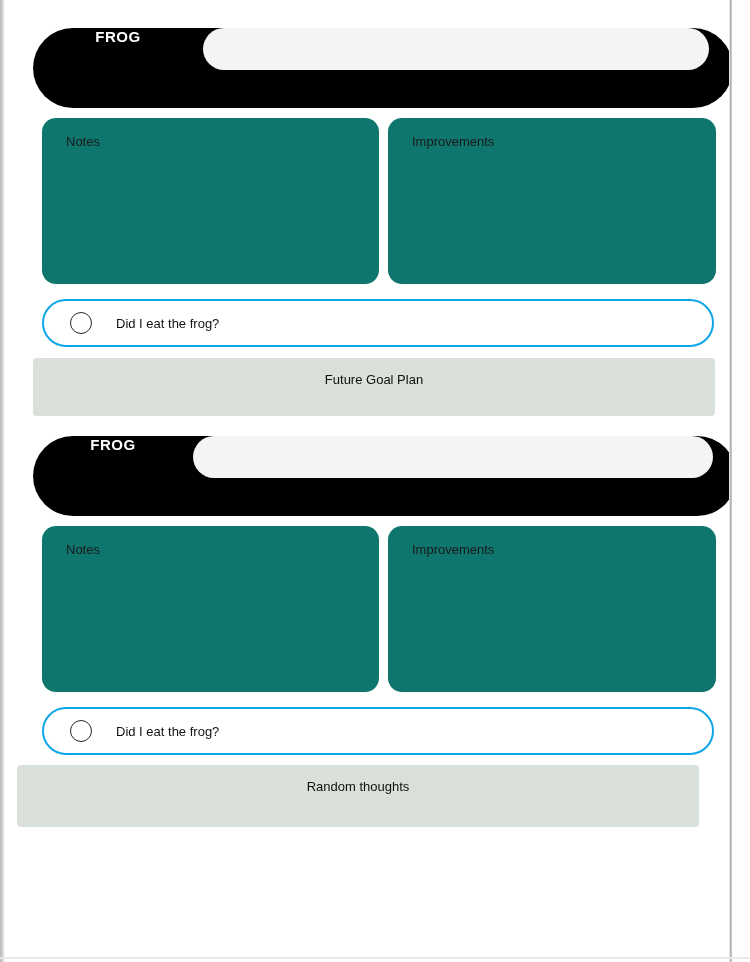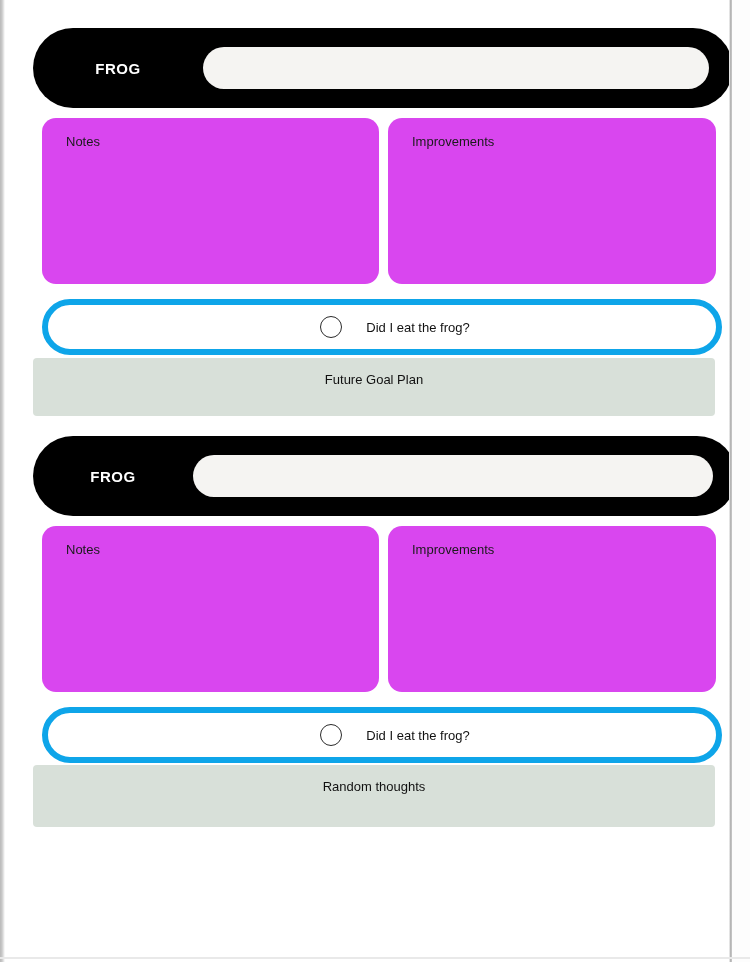--- a/index.html
+++ b/index.html
@@ -53,61 +53,59 @@
   }
 
   
   .frog-block { position: absolute; }
 
   .frog-header {
     position: absolute;
     background: #000000;
     border-radius: 999px;
     display: flex;
-    align-items: center;
   }
   .frog-label {
     color: #ffffff;
     font-size: 15px;
     font-weight: 700;
     letter-spacing: 0.6px;
     flex: 0 0 auto;
   }
   .frog-input {
     background: #f5f4f2;
     border-radius: 999px;
     flex: 1 1 auto;
   }
 
   .panel-row {
     position: absolute;
     display: flex;
   }
   .panel {
-    background: #d946ef;
+    background: #0f766e;
     border-radius: 14px;
     position: relative;
   }
   .panel-title {
     position: absolute;
     left: 24px;
     top: 16px;
     font-size: 13px;
     color: #1a1a1a;
     font-weight: 400;
   }
 
   .check-row {
     position: absolute;
     background: #ffffff;
-    border: 6px solid #0ea5e9;
+    border: 2px solid #0ea5e9;
     border-radius: 999px;
     display: flex;
     align-items: center;
-    justify-content: center;
   }
   .check-circle {
     width: 20px;
     height: 20px;
     border: 1.4px solid #2b2b2b;
     border-radius: 50%;
     background: #ffffff;
     margin-left: 26px;
     flex: 0 0 auto;
   }
@@ -188,21 +186,21 @@
         <div class="panel" style="width:328px; height:166px;">
           <span class="panel-title">Improvements</span>
         </div>
       </div>
 
       <div class="check-row" style="left:37px; top:707px; width:668px; height:44px;">
         <span class="check-circle"></span>
         <span class="check-text">Did I eat the frog?</span>
       </div>
 
-      <div class="green-band" style="left:28px; top:765px; width:682px; height:62px;">
+      <div class="green-band" style="left:12px; top:765px; width:682px; height:62px;">
         <span class="green-band-title">Random thoughts</span>
       </div>
     </div>
 
     <div class="footer">
       
       
       
     </div>
 

